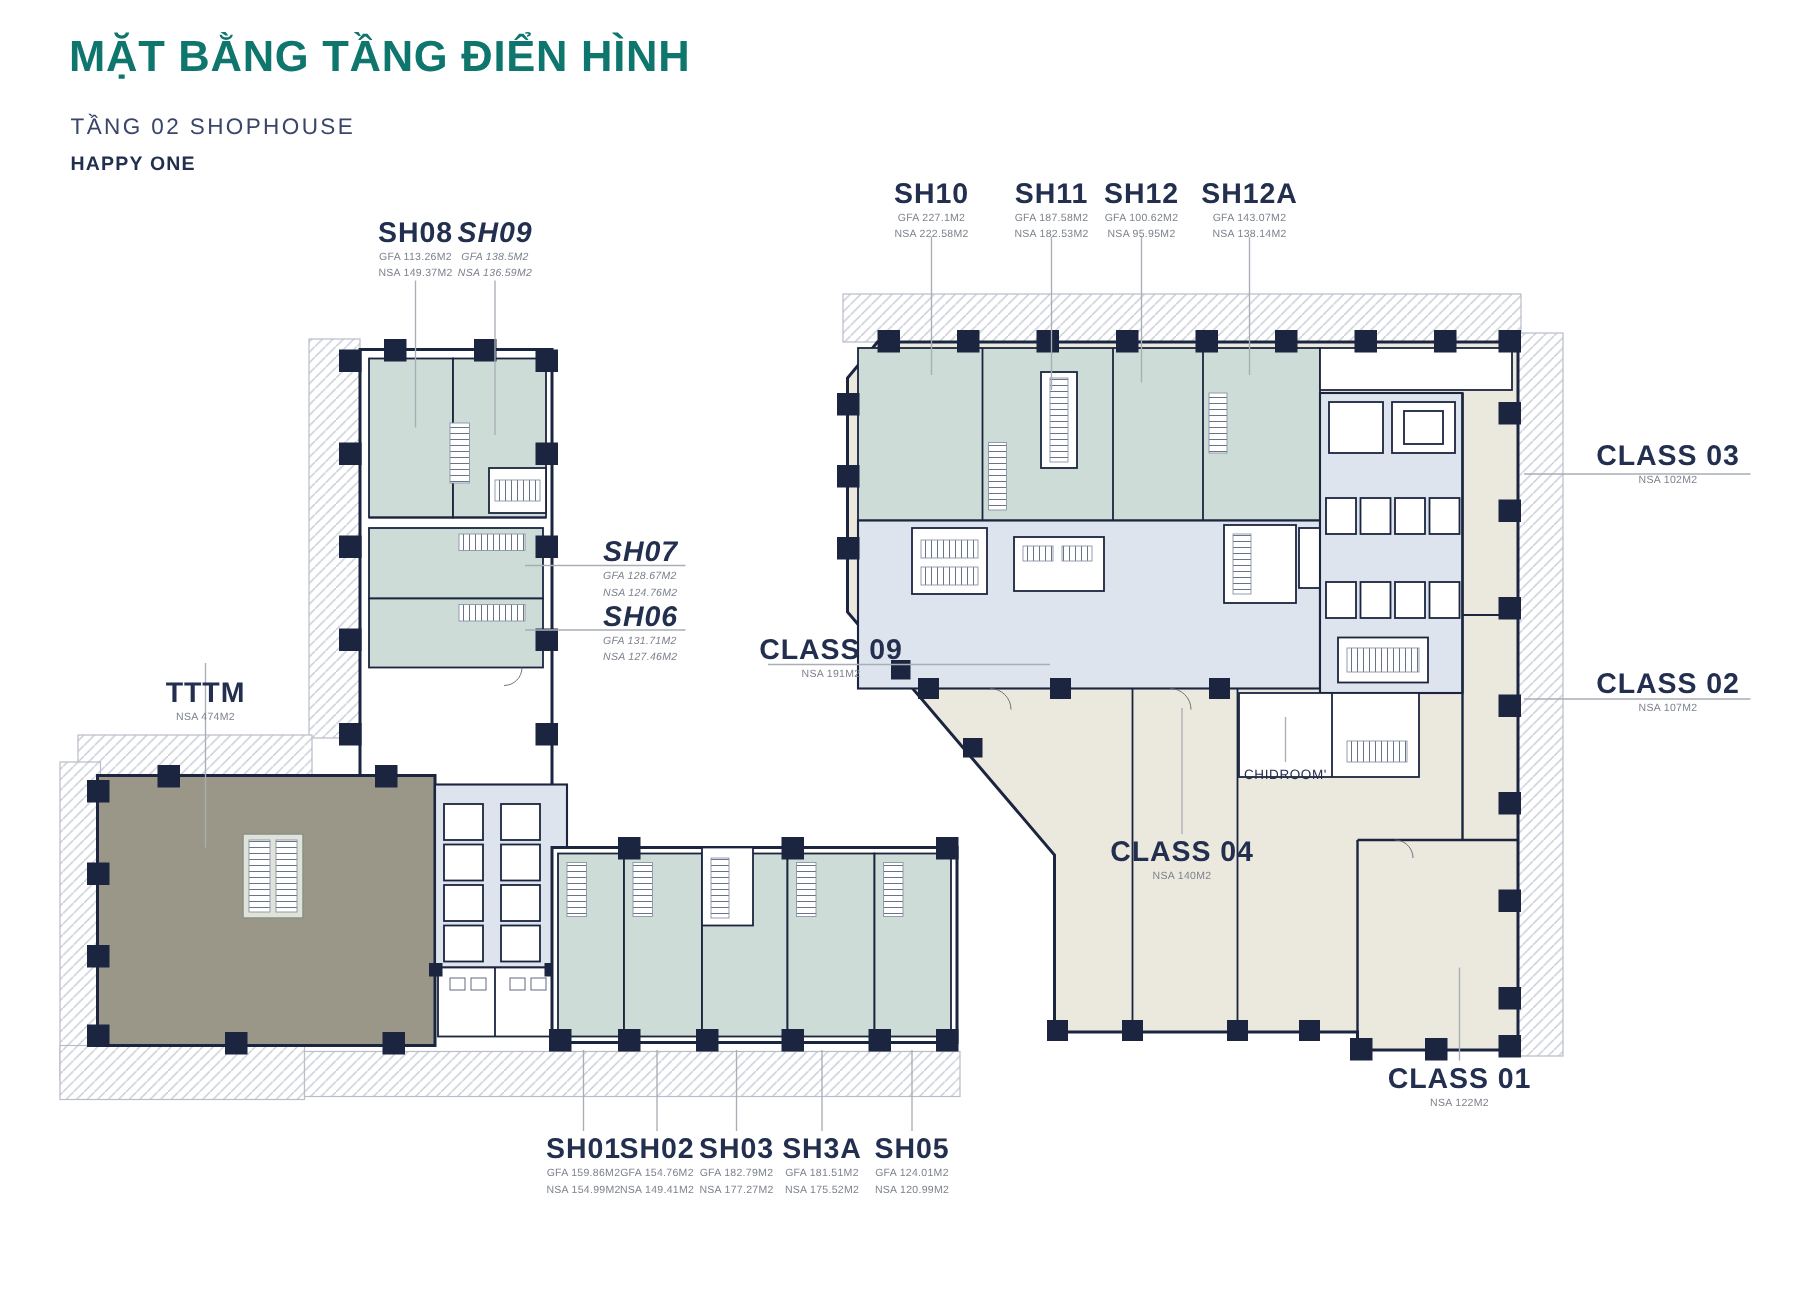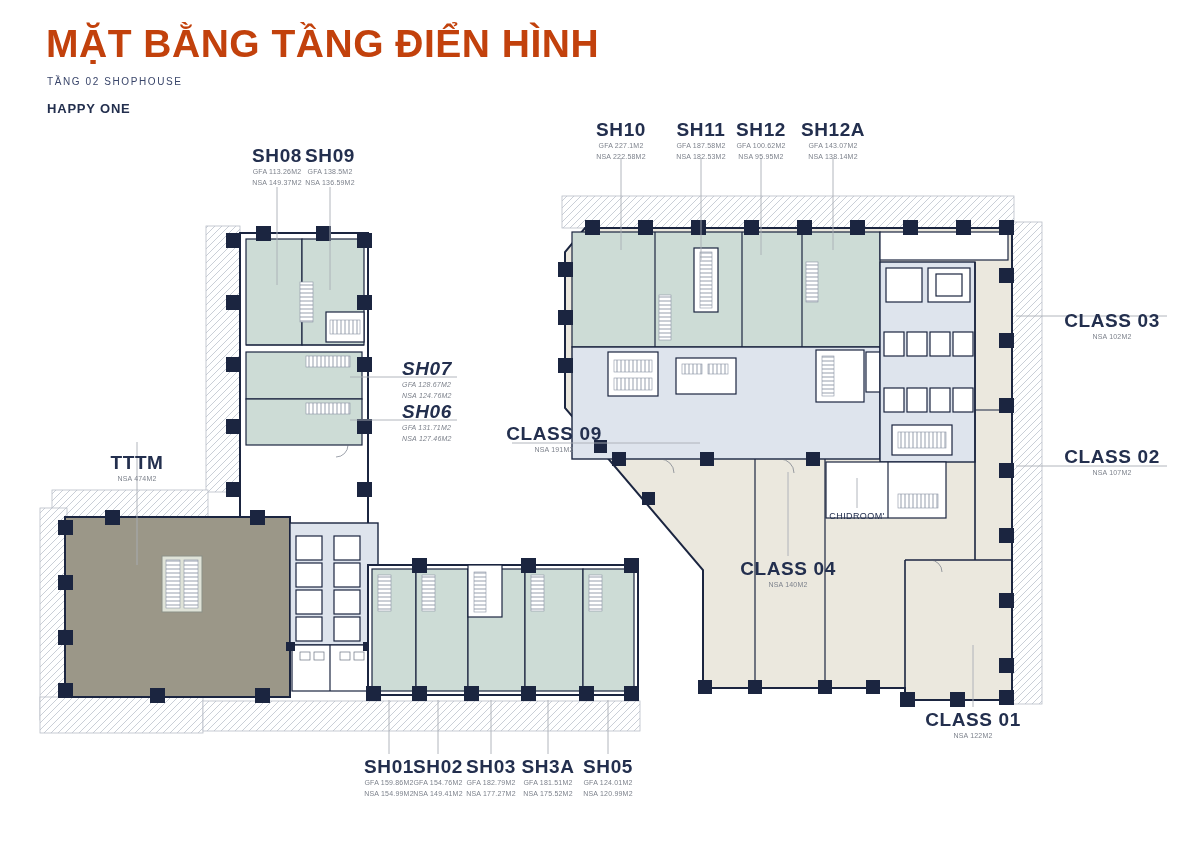--- a/index.html
+++ b/index.html
@@ -1,40 +1,40 @@
 <!DOCTYPE html>
 <html><head>
 <meta charset="utf-8">
 <style>
   html,body{margin:0;padding:0;background:#ffffff;}
   .canvas{position:relative;width:1200px;height:863px;background:#ffffff;overflow:hidden;
           font-family:"Liberation Sans",sans-serif;}
   .plan-svg{position:absolute;left:0;top:0;}
 
   
-  .hdr-title{position:absolute;left:46px;top:22px;font-size:39px;font-weight:800;
-             color:#c2410c;letter-spacing:.5px;}
-  .hdr-sub{position:absolute;left:47px;top:76px;font-size:10px;font-weight:400;
+  .hdr-title{position:absolute;left:46px;top:22px;font-size:29px;font-weight:800;
+             color:#0f766e;letter-spacing:.5px;}
+  .hdr-sub{position:absolute;left:47px;top:76px;font-size:15px;font-weight:400;
            color:#39456a;letter-spacing:1.6px;text-align:center;}
   .hdr-project{position:absolute;left:47px;top:101px;font-size:13px;font-weight:700;
                color:#232f4e;letter-spacing:.8px;}
 
   
   .lbl{position:absolute;text-align:center;transform:translateX(-50%);z-index:3;white-space:nowrap;}
   .lbl.left{transform:none;text-align:left;font-style:italic;}
   .unit-name{font-size:19px;font-weight:600;color:#232f4e;letter-spacing:.6px;line-height:1.1;}
   .unit-sub{font-size:7px;color:#7d828c;letter-spacing:.2px;line-height:1.55;}
   .small-name{font-size:9px;font-weight:400;color:#232f4e;letter-spacing:.4px;}
 
-  #lbl-sh08{left:277px;top:146px;}   #lbl-sh09{left:330px;top:146px;}
+  #lbl-sh08{left:277px;top:146px;}   #lbl-sh09{left:330px;top:146px;font-style:italic;}
   #lbl-sh10{left:621px;top:120px;}   #lbl-sh11{left:701px;top:120px;}
   #lbl-sh12{left:761px;top:120px;}   #lbl-sh12a{left:833px;top:120px;}
   #lbl-sh07{left:402px;top:359px;}   #lbl-sh06{left:402px;top:402px;}
   #lbl-tttm{left:137px;top:405px;margin-top:48px;}
-  #lbl-class05{left:554px;top:424px;} #lbl-class03{left:1112px;top:311px;}
+  #lbl-class05{left:554px;top:424px;} #lbl-class03{left:1112px;top:295px;}
   #lbl-class02{left:1112px;top:447px;} #lbl-class04{left:788px;top:559px;}
   #lbl-chidroom{left:857px;top:511px;} #lbl-class01{left:973px;top:710px;}
   #lbl-sh01{left:389px;top:757px;}   #lbl-sh02{left:438px;top:757px;}
   #lbl-sh03{left:491px;top:757px;}   #lbl-sh3a{left:548px;top:757px;}
   #lbl-sh05{left:608px;top:757px;}
 
   
   .hatch{fill:url(#hatchP);stroke:#b8bdc7;stroke-width:.8;}
   .wall2{fill:#ffffff;stroke:#1b2540;stroke-width:2;}
   .green{fill:#cddcd6;stroke:#1b2540;stroke-width:1.2;}

